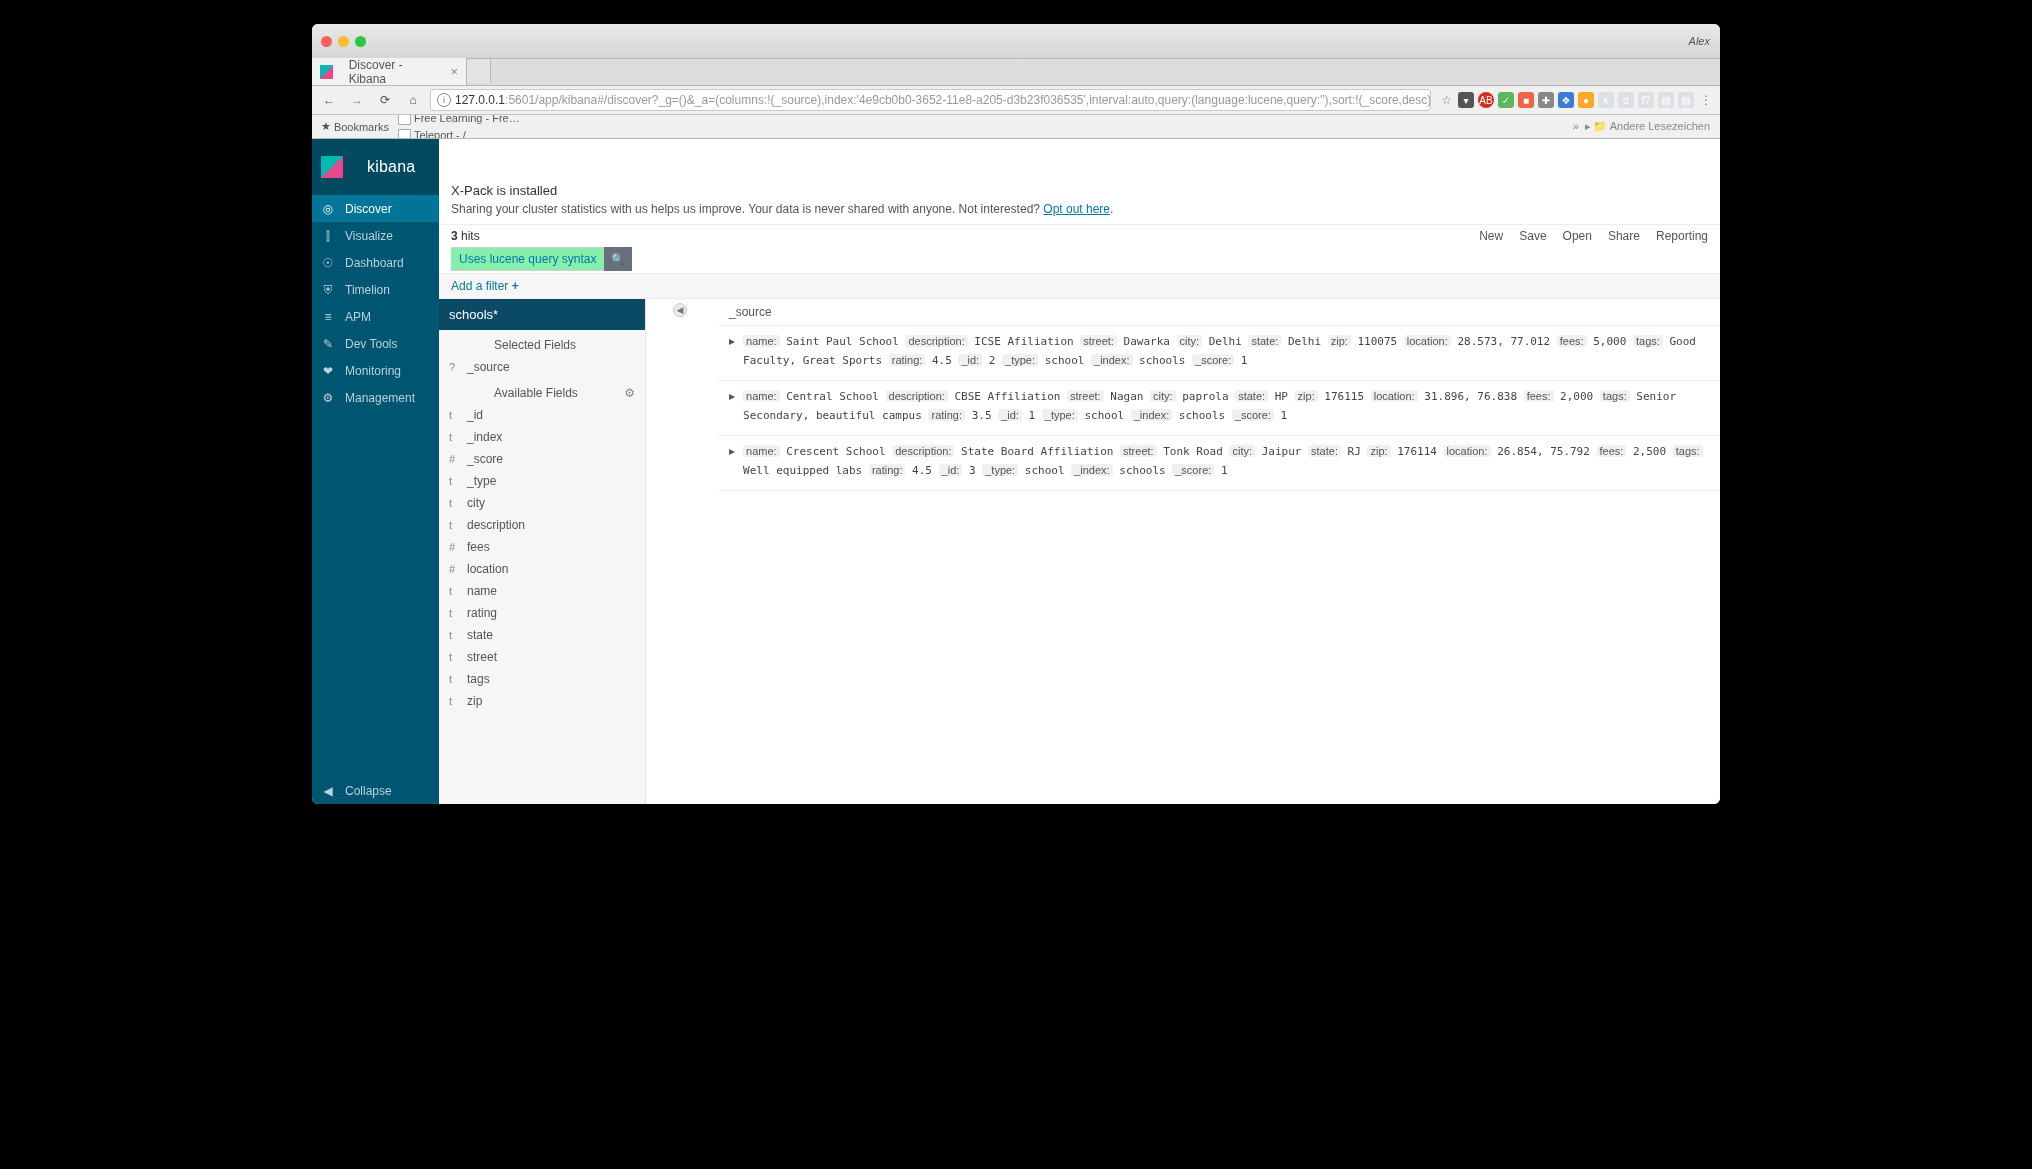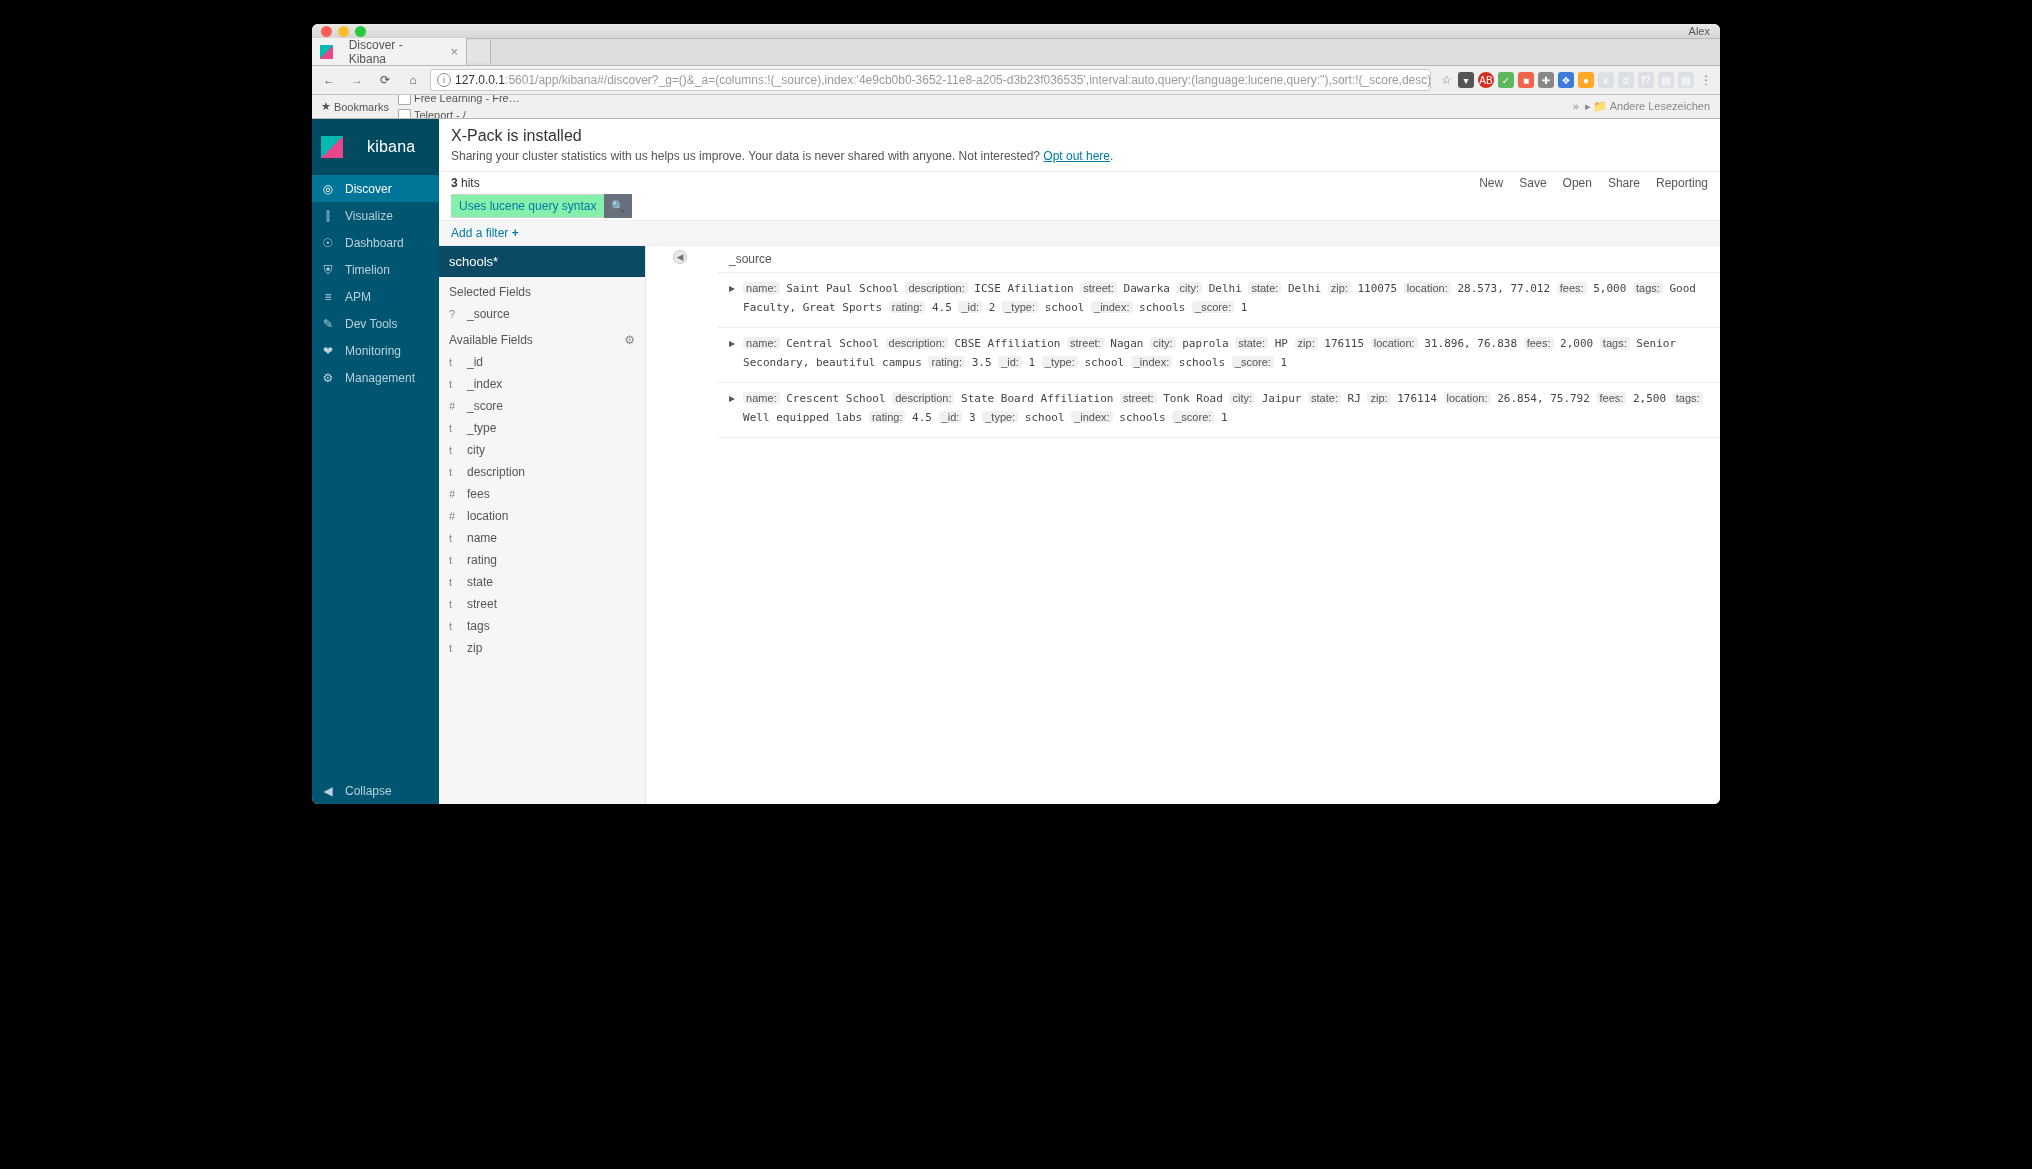--- a/index.html
+++ b/index.html
@@ -1,20 +1,20 @@
 <!DOCTYPE html>
 <html><head>
 <meta charset="utf-8">
 <style>
 * { margin: 0; padding: 0; box-sizing: border-box; font-family: -apple-system, BlinkMacSystemFont, "Segoe UI", Helvetica, Arial, sans-serif; }
 body { background: #000; display: flex; align-items: flex-start; justify-content: center; padding: 24px; }
 .mac-window { width: 1408px; height: 780px; background: #fff; border-radius: 6px; overflow: hidden; box-shadow: 0 20px 60px rgba(0,0,0,.5); display: flex; flex-direction: column; }
 
 
-.titlebar { height: 15px; background: linear-gradient(#e8e8e8,#d6d6d6); border-bottom: 1px solid #b8b8b8; position: relative; display: flex; align-items: center; font-size: 11px; color: #555; }
+.titlebar { height: 35px; background: linear-gradient(#e8e8e8,#d6d6d6); border-bottom: 1px solid #b8b8b8; position: relative; display: flex; align-items: center; font-size: 11px; color: #555; font-style: italic; }
 .traffic { display: flex; gap: 6px; padding-left: 9px; }
 .dot { width: 11px; height: 11px; border-radius: 50%; }
 .dot.red { background: #ff5f57; } .dot.yellow { background: #febc2e; } .dot.green { background: #28c840; }
 .titlebar-user { position: absolute; right: 10px; color: #555; }
 
 
 .tabstrip { height: 27px; background: #ddd; border-bottom: 1px solid #b6b6b6; display: flex; align-items: flex-end; }
 .tab { height: 27px; width: 155px; background: #f2f2f2; border-right: 1px solid #b6b6b6; display: flex; align-items: center; padding: 0 8px; font-size: 12px; color: #555; gap: 16px; position: relative; }
 .tab .favicon { width: 14px; height: 14px; background: linear-gradient(135deg,#00b9b1 50%,#e8478b 50%); }
 .tab .tab-close { margin-left: auto; color: #888; font-size: 13px; }
@@ -51,21 +51,21 @@
 .logo .text { color: #fff; font-size: 16px; letter-spacing: .2px; }
 .navitem { height: 27px; display: flex; align-items: center; padding-left: 9px; gap: 10px; cursor: pointer; }
 .navitem.active { background: #007598; color: #fff; }
 .navitem .nicon { width: 14px; text-align: center; }
 .navspacer { flex: 1; }
 
 
 .mainarea { flex: 1; display: flex; flex-direction: column; overflow: hidden; background: #fff; }
 
 .banner { padding: 8px 12px; border-bottom: 1px solid #eee; }
-.banner-title { font-size: 16px; color: #333; margin-bottom: 4px; }
+.banner-title { font-size: 13px; color: #333; margin-bottom: 4px; margin-top: 36px; }
 .banner-text { font-size: 12px; color: #555; }
 .banner-text a { color: #0079a5; text-decoration: underline; }
 .dismiss-row { padding: 4px 12px 8px; }
 .dismiss-btn { background: #006bb4; color: #fff; border: none; padding: 5px 10px; font-size: 12px; border-radius: 3px; cursor: pointer; }
 
 .toolbar { display: flex; align-items: center; padding: 4px 12px 2px; font-size: 12px; color: #555; }
 .toolbar .hits { color: #333; }
 .toolbar .hits b { font-weight: 600; }
 .toolbar .spacer { flex: 1; }
 .toolbar .tb-link { margin-left: 16px; cursor: pointer; }
@@ -77,21 +77,21 @@
 
 .filterrow { padding: 5px 12px; font-size: 12px; background: #f6f6f6; border-top: 1px solid #eee; border-bottom: 1px solid #eee; }
 .filterrow a { color: #0079a5; cursor: pointer; }
 .filterrow .plus { font-weight: bold; }
 
 .content { flex: 1; display: flex; overflow: hidden; gap: 28px; }
 
 
 .fieldspanel { width: 207px; background: #f6f6f6; border-right: 1px solid #e3e3e3; font-size: 12px; display: flex; flex-direction: column; overflow: auto; }
 .index-pattern { background: #0a4a64; color: #fff; padding: 8px 10px; font-size: 13px; font-weight: 500; }
-.section-h { padding: 8px 10px 4px; color: #555; display: flex; align-items: center; }
+.section-h { padding: 8px 10px 4px; color: #555; display: flex; align-items: center; margin-left: 45px; }
 .section-h .gear { margin-left: auto; color: #888; cursor: pointer; }
 .field { padding: 4px 10px; color: #555; display: flex; align-items: center; gap: 8px; cursor: pointer; }
 .field .ftype { width: 10px; color: #888; font-size: 11px; }
 
 
 .collapse-knob { width: 15px; position: relative; }
 .collapse-knob .knob { position: absolute; top: 4px; left: -1px; width: 14px; height: 14px; background: #eaeaea; border: 1px solid #c9c9c9; border-radius: 50%; font-size: 9px; color: #777; display: flex; align-items: center; justify-content: center; cursor: pointer; }
 
 
 .docs { flex: 1; overflow: auto; font-size: 12px; }

